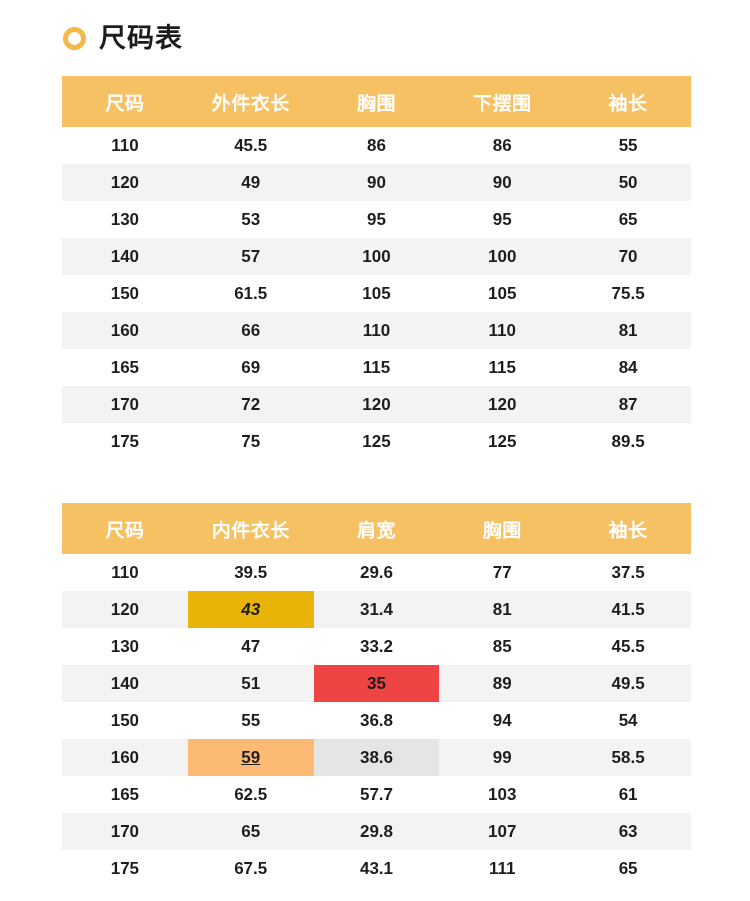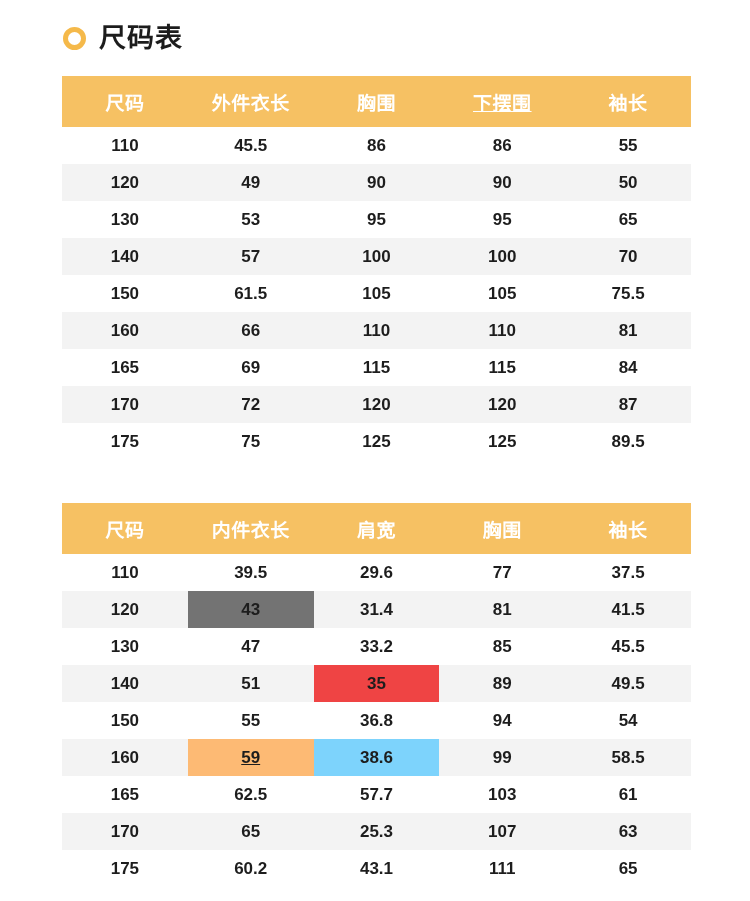--- a/index.html
+++ b/index.html
@@ -108,21 +108,21 @@
     <span class="title-text">尺码表</span>
   </div>
 
   <div id="tables-host">
       <table class="size-table">
         <thead>
           <tr>
             <th style="background: rgb(246, 193, 99);">尺码</th>
             <th style="background: rgb(246, 193, 99);">外件衣长</th>
             <th style="background: rgb(246, 193, 99);">胸围</th>
-            <th style="background: rgb(246, 193, 99); text-decoration: underline;">下摆围</th>
+            <th style="background: rgb(246, 193, 99);">下摆围</th>
             <th style="background: rgb(246, 193, 99);">袖长</th>
           </tr>
         </thead>
         <tbody>
           <tr>
             <td>110</td>
             <td>45.5</td>
             <td>86</td>
             <td>86</td>
             <td>55</td>
@@ -198,21 +198,21 @@
         <tbody>
           <tr>
             <td>110</td>
             <td>39.5</td>
             <td>29.6</td>
             <td>77</td>
             <td>37.5</td>
           </tr>
           <tr class="alt">
             <td style="background: rgb(243, 243, 243);">120</td>
-            <td style="background: #737373;">43</td>
+            <td style="background: #eab308; font-style: italic;">43</td>
             <td style="background: rgb(243, 243, 243);">31.4</td>
             <td style="background: rgb(243, 243, 243);">81</td>
             <td style="background: rgb(243, 243, 243);">41.5</td>
           </tr>
           <tr>
             <td>130</td>
             <td>47</td>
             <td>33.2</td>
             <td>85</td>
             <td>45.5</td>
@@ -227,41 +227,41 @@
           <tr>
             <td>150</td>
             <td>55</td>
             <td>36.8</td>
             <td>94</td>
             <td>54</td>
           </tr>
           <tr class="alt">
             <td style="background: rgb(243, 243, 243);">160</td>
             <td style="background: #fdba74; text-decoration: underline;">59</td>
-            <td style="background: #7dd3fc;">38.6</td>
+            <td style="background: #e5e5e5;">38.6</td>
             <td style="background: rgb(243, 243, 243);">99</td>
             <td style="background: rgb(243, 243, 243);">58.5</td>
           </tr>
           <tr>
             <td>165</td>
             <td>62.5</td>
             <td>57.7</td>
             <td>103</td>
             <td>61</td>
           </tr>
           <tr class="alt">
             <td style="background: rgb(243, 243, 243);">170</td>
             <td style="background: rgb(243, 243, 243);">65</td>
-            <td style="background: rgb(243, 243, 243);">25.3</td>
+            <td style="background: rgb(243, 243, 243);">29.8</td>
             <td style="background: rgb(243, 243, 243);">107</td>
             <td style="background: rgb(243, 243, 243);">63</td>
           </tr>
           <tr>
             <td>175</td>
-            <td>60.2</td>
+            <td>67.5</td>
             <td>43.1</td>
             <td>111</td>
             <td>65</td>
           </tr>
         </tbody>
       </table>
     </div>
 
 
 </div>

